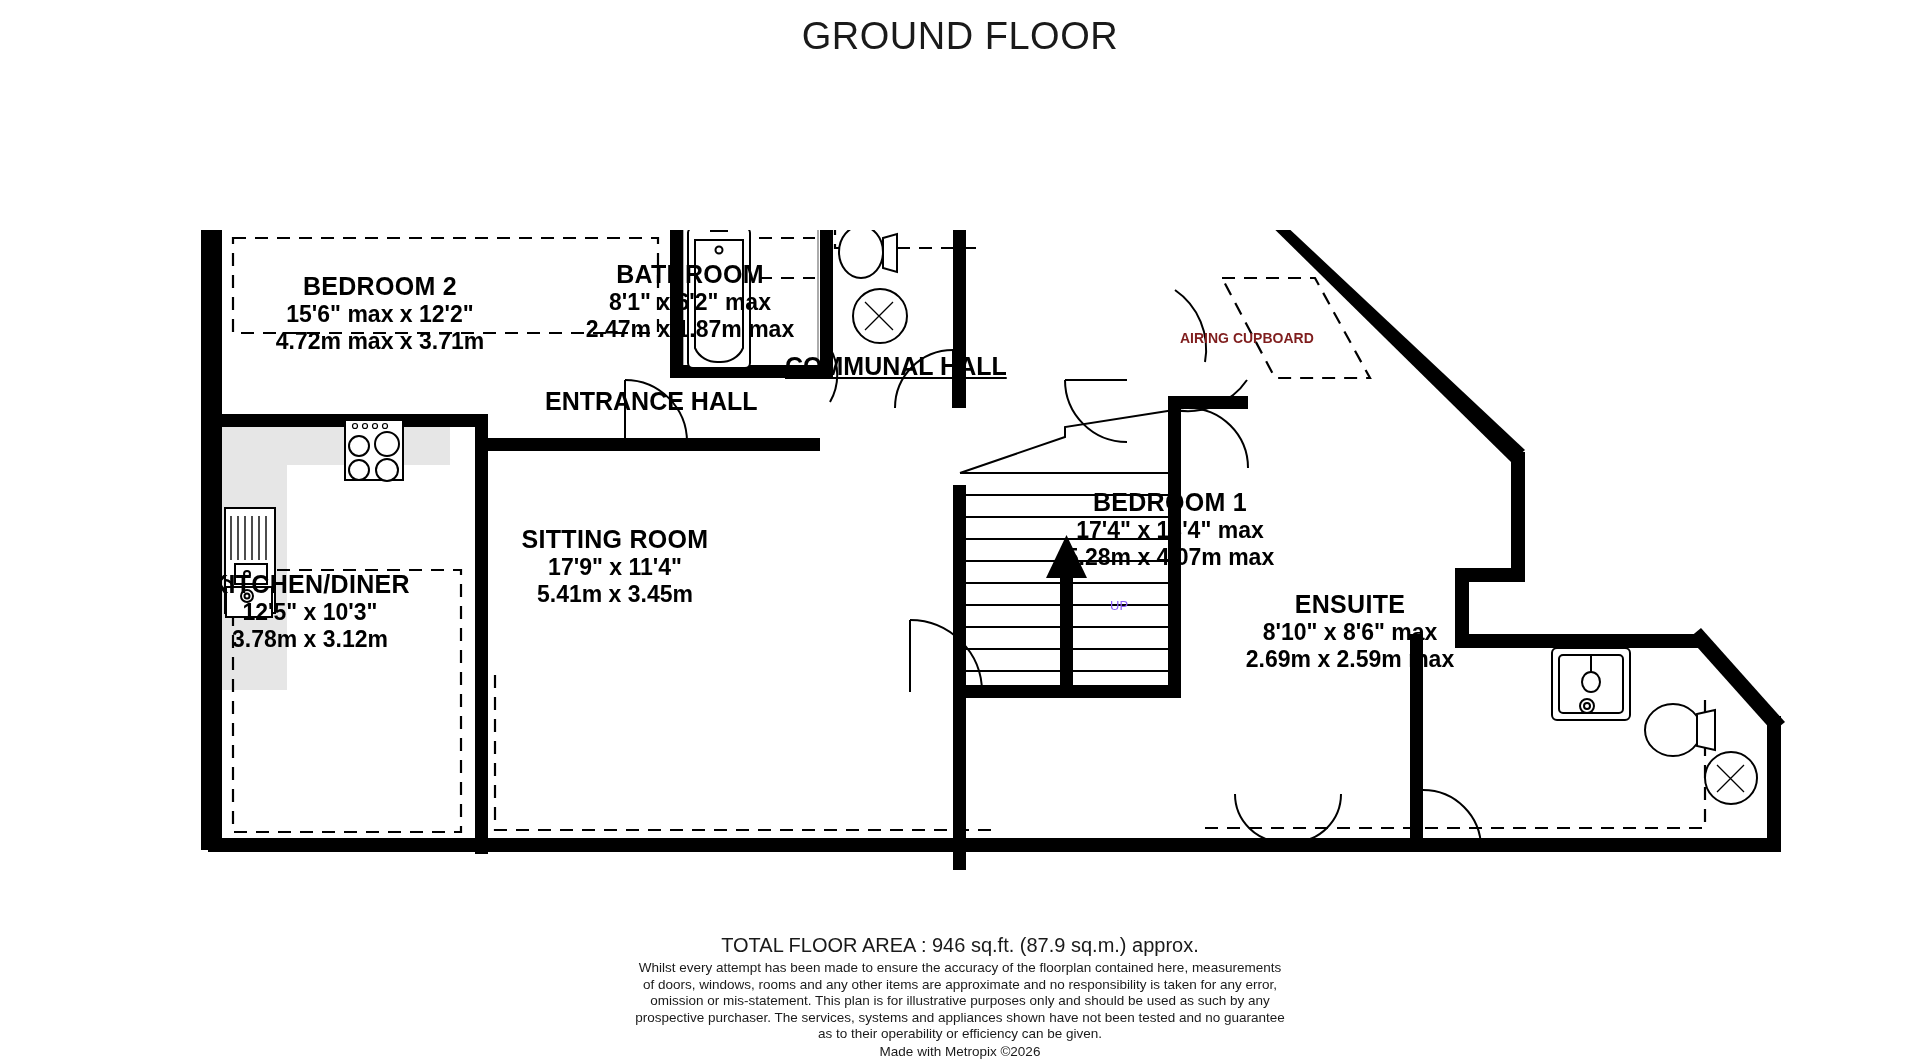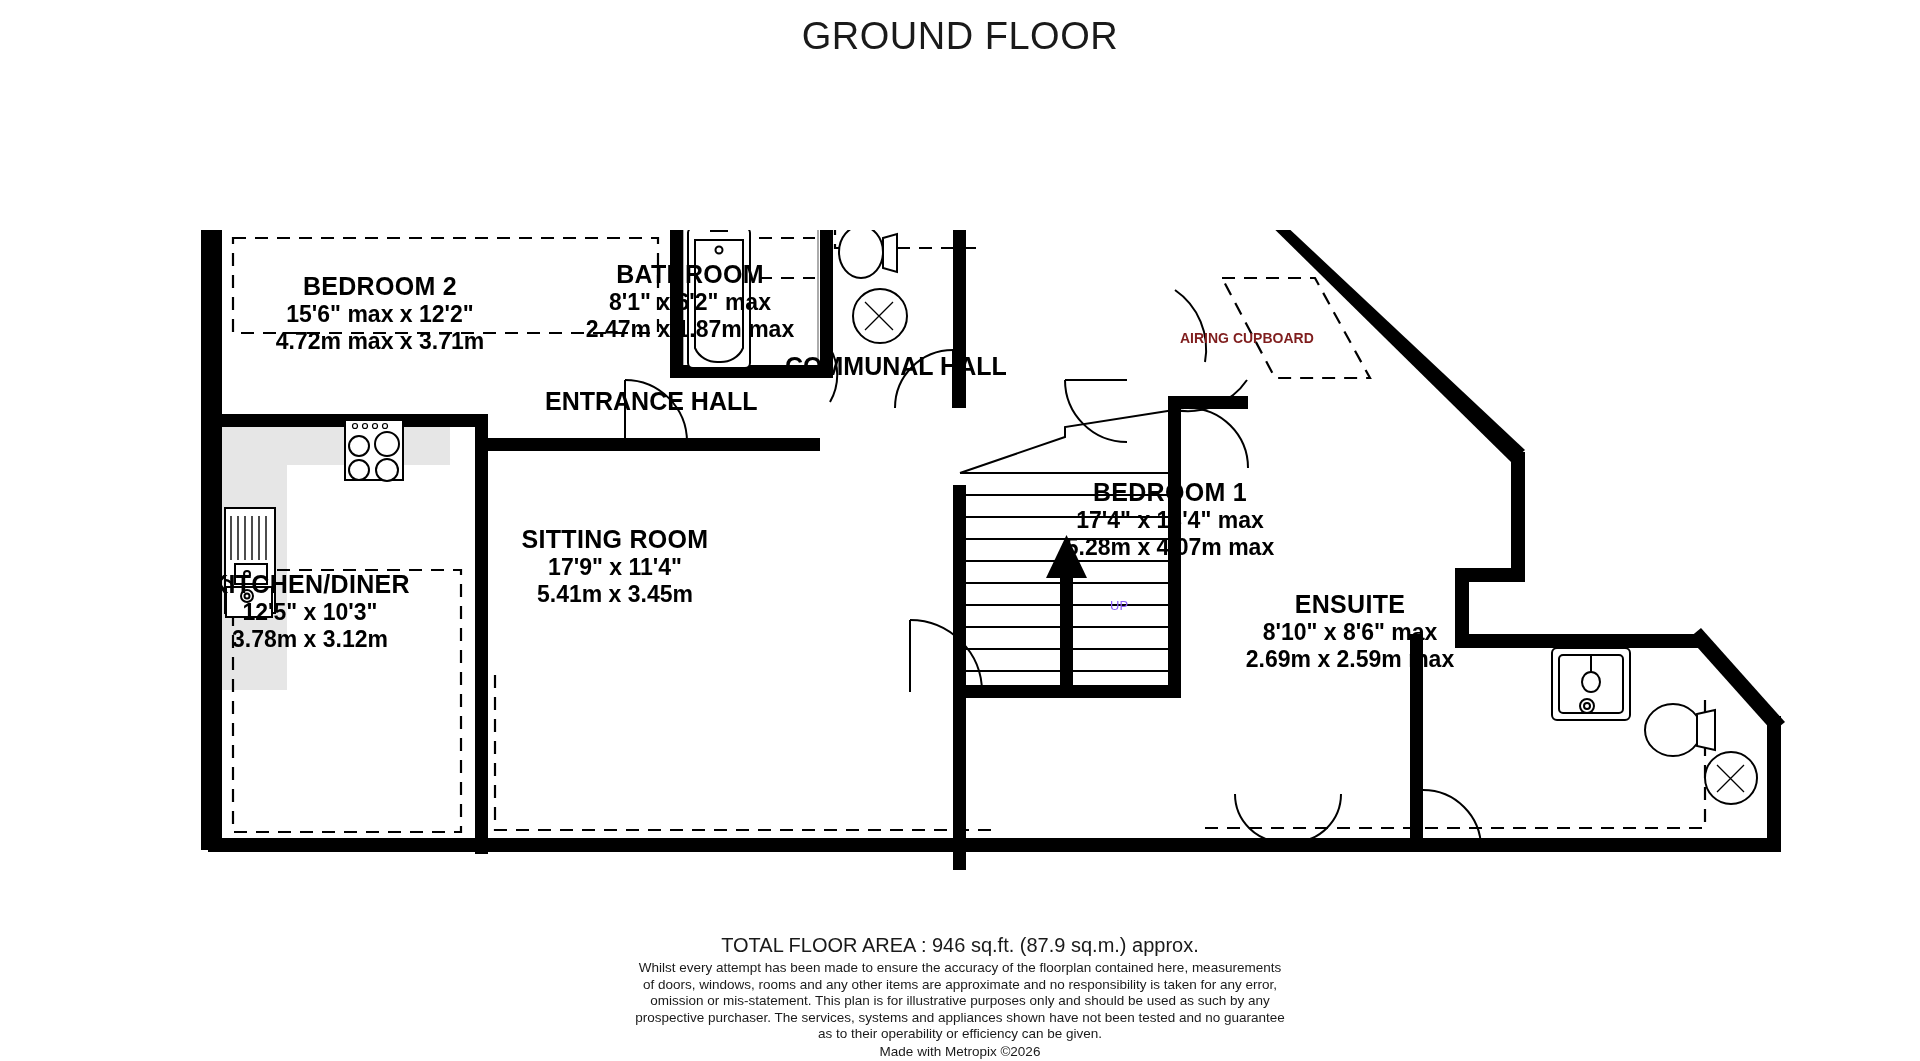--- a/index.html
+++ b/index.html
@@ -363,35 +363,35 @@
       <div class="dim">12'5"  x 10'3"</div>
       <div class="dim">3.78m  x 3.12m</div>
     </div>
 
     <div class="room-label" style="left:450px; top:295px; width:330px;">
       <div class="name">SITTING ROOM</div>
       <div class="dim">17'9"  x 11'4"</div>
       <div class="dim">5.41m  x 3.45m</div>
     </div>
 
-    <div class="room-label" style="left:1000px; top:248px; width:340px;">
+    <div class="room-label" style="left:1000px; top:258px; width:340px;">
       <div class="name">BEDROOM 1</div>
       <div class="dim">17'4"  x 13'4" max</div>
       <div class="dim">5.28m  x 4.07m max</div>
     </div>
 
     <div class="room-label" style="left:1190px; top:360px; width:320px;">
       <div class="name">ENSUITE</div>
       <div class="dim">8'10"  x 8'6" max</div>
       <div class="dim">2.69m  x 2.59m max</div>
     </div>
 
     <div class="label-plain" style="left:545px; top:157px; width:200px;">ENTRANCE HALL</div>
 
-    <div class="label-plain" style="left:785px; top:122px; width:210px;">COMMUNAL HALL</div>
+    <div class="label-plain" style="left:785px; top:122px; width:210px;text-decoration:underline;">COMMUNAL HALL</div>
 
     <div class="label-small" style="left:1180px; top:100px;">AIRING CUPBOARD</div>
 
     <div class="label-up" style="left:1110px; top:368px;">UP</div>
   </div>
 
   <div id="footer">
     <div class="total">TOTAL FLOOR AREA : 946 sq.ft. (87.9 sq.m.) approx.</div>
     <div class="disc">Whilst every attempt has been made to ensure the accuracy of the floorplan contained here, measurements</div>
     <div class="disc">of doors, windows, rooms and any other items are approximate and no responsibility is taken for any error,</div>

